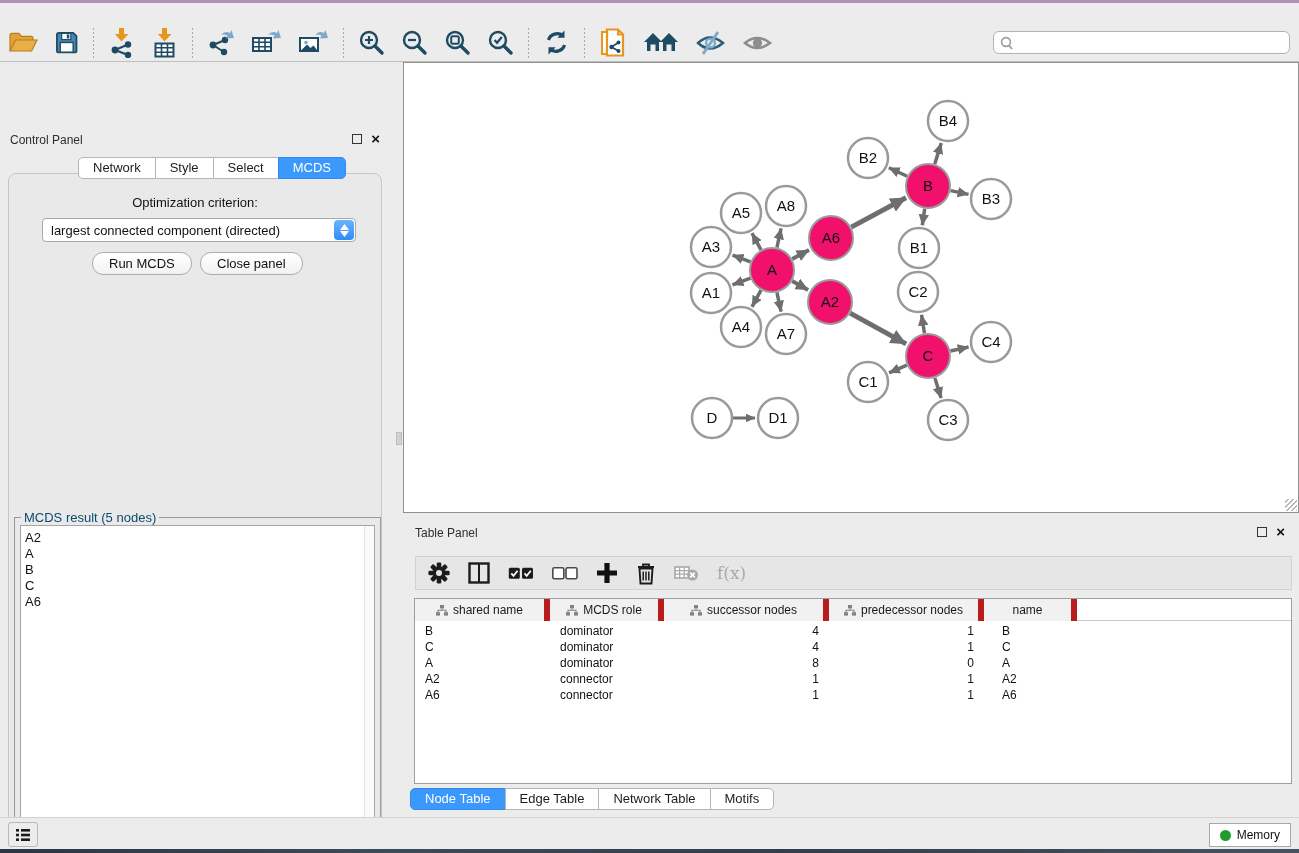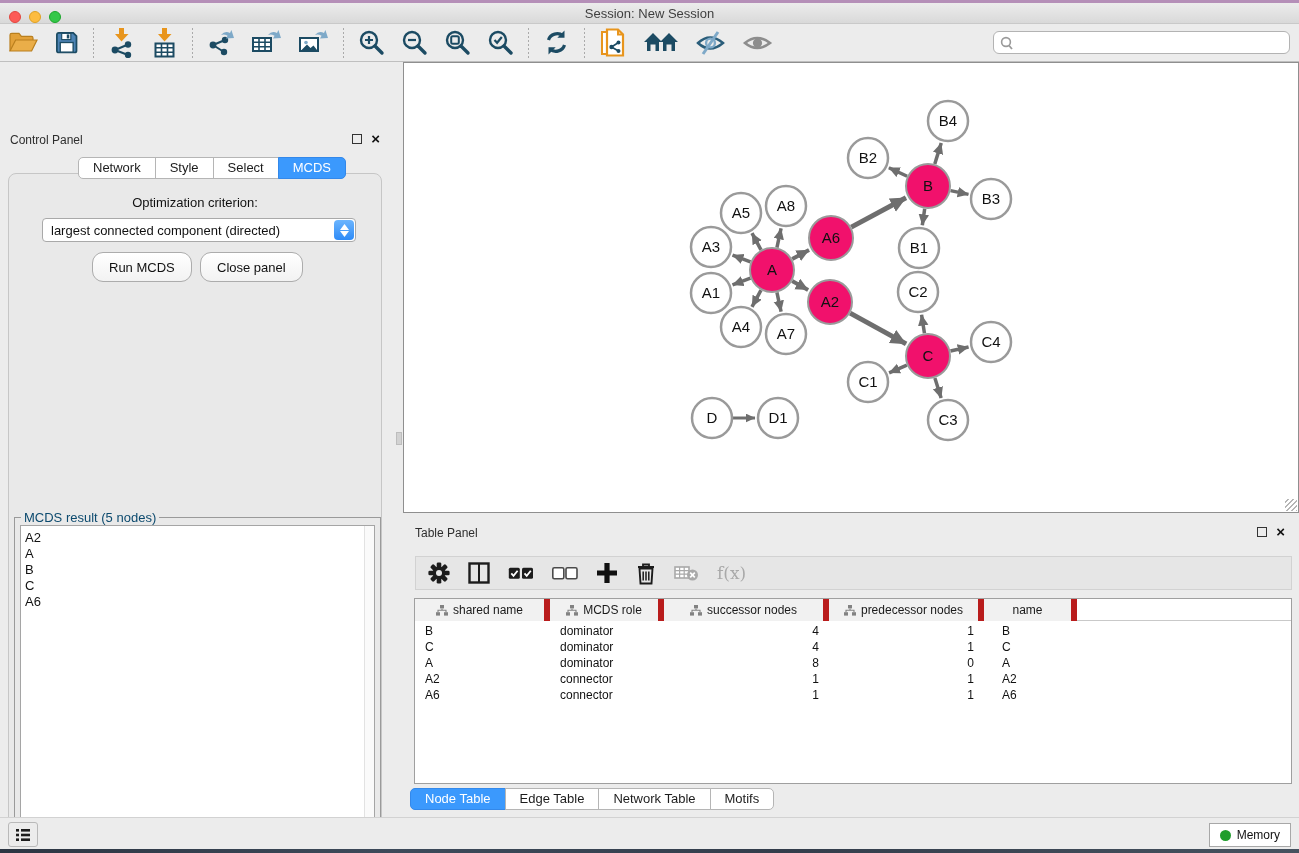--- a/index.html
+++ b/index.html
@@ -50,21 +50,21 @@
   .seg-tab:last-child { border-radius:0 5px 5px 0; }
   .seg-tab.selected { background:#3b99fd; border-color:#3388ea; color:#fff; }
   #opt-label { left:0; top:133px; width:390px; text-align:center; font-size:13px; color:#111; }
   #criterion-select { left:42px; top:156px; width:314px; height:24px; background:#fff;
     border:1px solid #a9a9a9; border-radius:4px; display:flex; align-items:center; font-size:13px; }
   #criterion-select .val { flex:1; padding-left:8px; color:#111; }
   .spinner { width:20px; height:20px; margin-right:1px; border-radius:4px;
     background:linear-gradient(#6cb5fe,#2e8bf7); display:flex; flex-direction:column;
     align-items:center; justify-content:center; gap:1px; }
   .spinner svg { display:block; }
-  .cp-btn { height:30px; background:linear-gradient(#ffffff,#f2f2f2);
+  .cp-btn { height:23px; background:linear-gradient(#ffffff,#f2f2f2);
     border:1px solid #acacac; border-radius:11px; font-size:13px; color:#111;
     padding:0 16px; font-family:"Liberation Sans", sans-serif; }
   #run-btn { left:92px; top:190px; }
   #close-panel-btn { left:200px; top:190px; }
 
   #mcds-fieldset { left:14px; top:455px; width:367px; height:341px;
     border:1px solid #9a9a9a; }
   #mcds-legend { position:absolute; left:6px; top:-8px; background:#e9e9e9;
     padding:0 3px; font-size:13px; color:#0c4a6e; }
   #mcds-list { position:absolute; left:5px; top:7px; width:355px; height:326px;
@@ -125,28 +125,20 @@
   #desktop-strip { left:0; top:849px; width:1299px; height:4px;
     background:linear-gradient(90deg,#2c3542,#3d4a5a 30%,#333d4b 60%,#46525f); }
 </style>
 </head>
 <body>
 
 <div id="app">
 
   <div id="top-strip" class="abs"></div>
 
-  <div id="titlebar" class="abs">
-    <div id="main-lights" class="lights abs">
-      <span class="light red"></span>
-      <span class="light yellow"></span>
-      <span class="light green"></span>
-    </div>
-    <span>Session: New Session</span>
-  </div>
 
   <div id="toolbar" class="abs">
     <div class="tb-btn">
       <svg width="30" height="25" viewBox="0 0 30 25">
           <path d="M2 21 V5 Q2 3.4 3.8 3.4 L11 3.4 L13.4 6.4 L23.4 6.4 Q25 6.4 25 8 V10" fill="#e2a139" stroke="#b97f1e" stroke-width="1.2"></path>
           <path d="M2 21 L7.6 10 L29 10 L23.6 21 Z" fill="#eaae49" stroke="#b97f1e" stroke-width="1.2"></path>
         </svg>
     </div>
     <div class="tb-btn">
       <svg width="25" height="25" viewBox="0 0 26 26">

